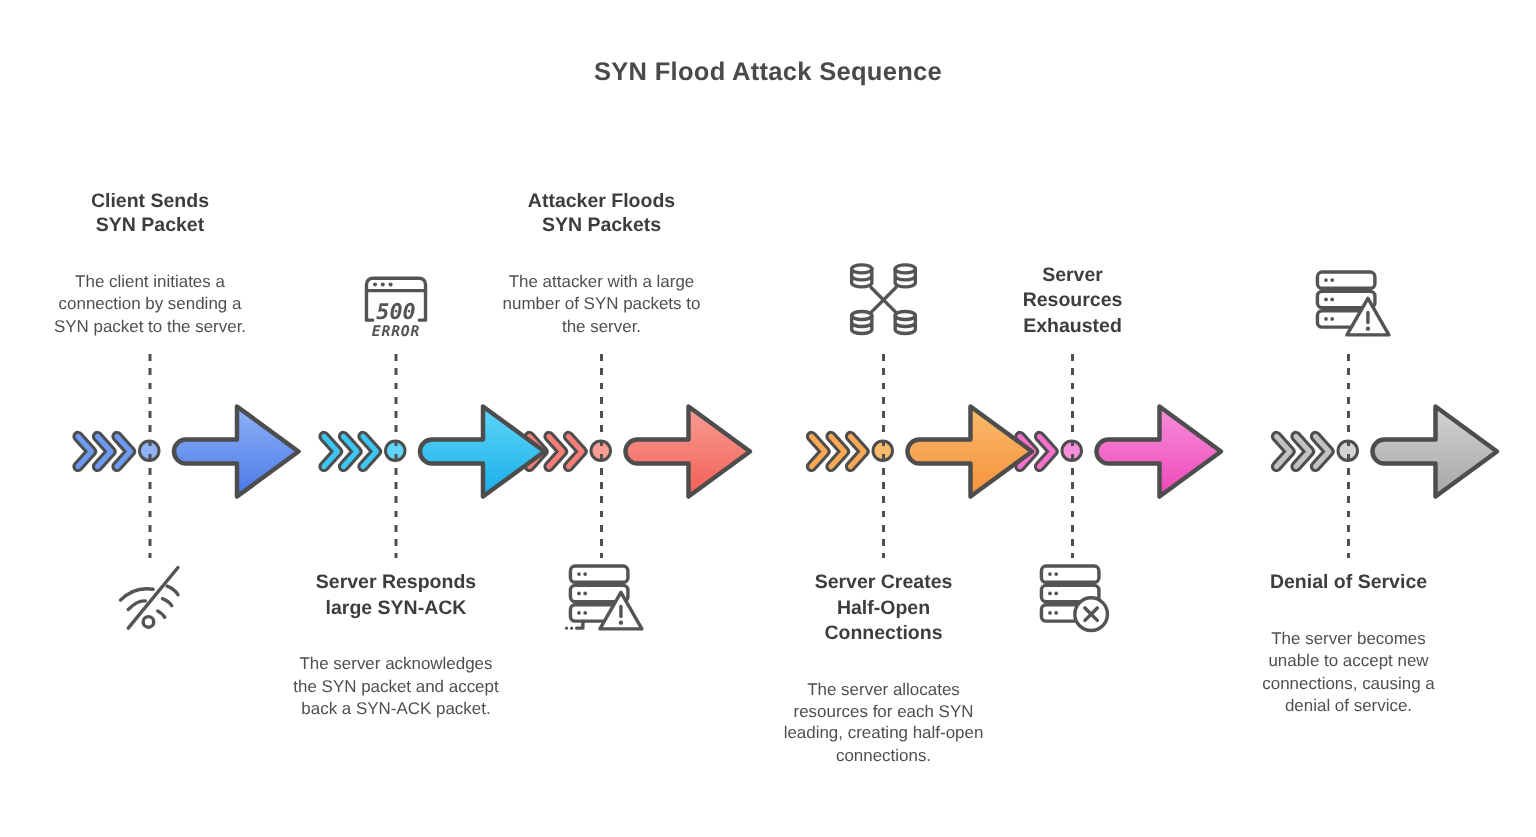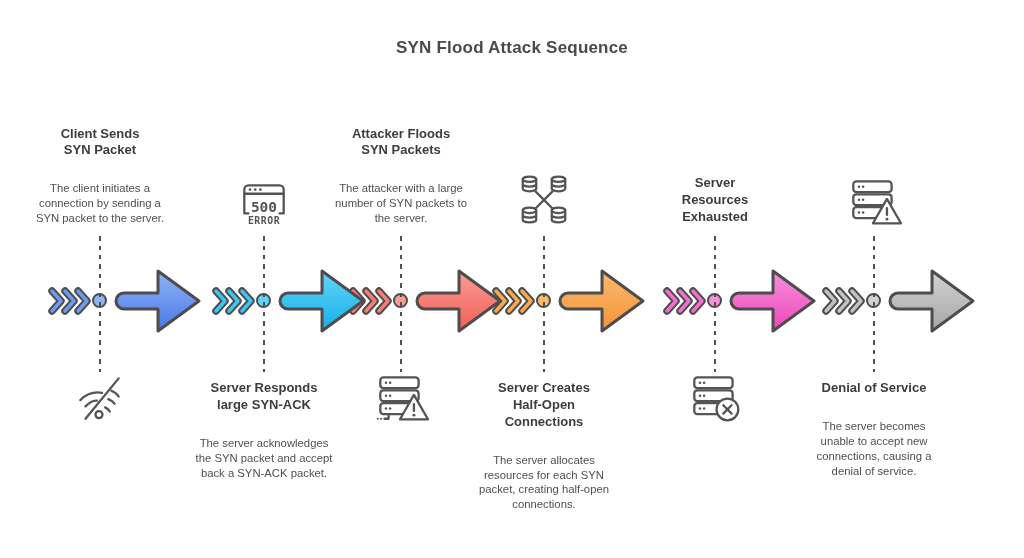--- a/index.html
+++ b/index.html
@@ -5,39 +5,39 @@
   html,body { margin:0; padding:0; }
   body {
     width:1024px; height:558px; background:#ffffff; position:relative;
     font-family:"Liberation Sans", sans-serif; overflow:hidden;
   }
   .main-title {
     position:absolute; top:38px; left:0; right:0; text-align:center;
     font-size:17px; font-weight:bold; color:#4a4a4a; letter-spacing:.2px;
   }
   .step { position:absolute; top:0; width:152px; height:558px; }
-  .s0{left:24px} .s1{left:188px} .s2{left:325px} .s3{left:468px} .s4{left:639px} .s5{left:798px}
+  .s0{left:24px} .s1{left:188px} .s2{left:325px} .s3{left:513px} .s4{left:639px} .s5{left:823px}
 
   .dashline {
     position:absolute; left:75px; top:236px; width:2px; height:136px; z-index:3;
     background:repeating-linear-gradient(to bottom,#4f4f4f 0 4.5px,transparent 4.5px 9.5px);
   }
   .chevrons { position:absolute; left:23px; top:286px; z-index:2; }
   .chev-outer { stroke:#4d4d4d; stroke-width:7.5; fill:none; stroke-linecap:round; stroke-linejoin:round; }
   .chev-inner { stroke:var(--c-mid); stroke-width:3.4; fill:none; stroke-linecap:round; stroke-linejoin:round; }
   .dot {
     position:absolute; left:68px; top:293px; width:11px; height:11px; z-index:2;
     border:2.5px solid #4d4d4d; border-radius:50%; background:var(--c-light); box-sizing:content-box;
   }
   .big-arrow { position:absolute; left:89px; top:264px; z-index:4; overflow:visible; }
   .arrow-path { stroke:#4d4d4d; stroke-width:3; stroke-linejoin:round; }
   .stop-light { stop-color:var(--c-light); }
   .stop-dark  { stop-color:var(--c-dark); }
 
-  .icon { position:absolute; left:47px; width:58px; height:58px; }
+  .icon { position:absolute; left:47px; width:58px; height:58px;font-style:italic; }
   .icon.above { top:172px; }
   .icon.below { top:368px; }
   .icon svg { width:58px; height:58px; display:block; }
   .ic { fill:none; stroke:#545454; stroke-width:2.2; stroke-linecap:round; stroke-linejoin:round; }
   .ic-fill { fill:#545454; stroke:none; }
   .ic-white { fill:#ffffff; stroke:#545454; stroke-width:2.2; stroke-linecap:round; stroke-linejoin:round; }
   .icon-text-big  { font-family:"DejaVu Sans Mono",monospace; font-size:14px; font-weight:600; fill:#545454; text-anchor:middle; }
   .icon-text-small{ font-family:"DejaVu Sans Mono",monospace; font-size:9.5px; font-weight:bold; fill:#545454; text-anchor:middle; letter-spacing:.5px; }
 
   .textblock { position:absolute; left:3px; width:146px; text-align:center; }
@@ -197,21 +197,21 @@
       <defs>
           <linearGradient id="grad3" x1="0" y1="0" x2="0" y2="1">
         <stop class="stop-light" offset="0"></stop>
             <stop class="stop-dark" offset="1"></stop>
       </linearGradient>
         </defs>
       <path class="arrow-path" fill="url(#grad3)" d="M11,29 H45 V7 L86,37 L45,67 V45 H11 A8,8 0 0 1 11,29 Z"></path>
     </svg>
     <div class="textblock below">
       <div class="step-title tw118">Server Creates Half-Open Connections</div>
-      <div class="step-desc">The server allocates resources for each SYN packet, creating half-open connections.</div>
+      <div class="step-desc">The server allocates resources for each SYN leading, creating half-open connections.</div>
     </div>
   </div>
 
   <div class="step s4" style="--c-light: #F78FDB; --c-mid: #F46FCE; --c-dark: #EE47B9;">
     <div class="textblock above">
       <div class="step-title tw104">Server Resources Exhausted</div>
     </div>
     <div class="dashline"></div>
     <svg class="chevrons" width="46" height="30" viewBox="0 0 46 30">
       <path class="chev-outer" d="M5,5 L14,15 L5,25 M18,5 L27,15 L18,25 M31,5 L40,15 L31,25"></path>

